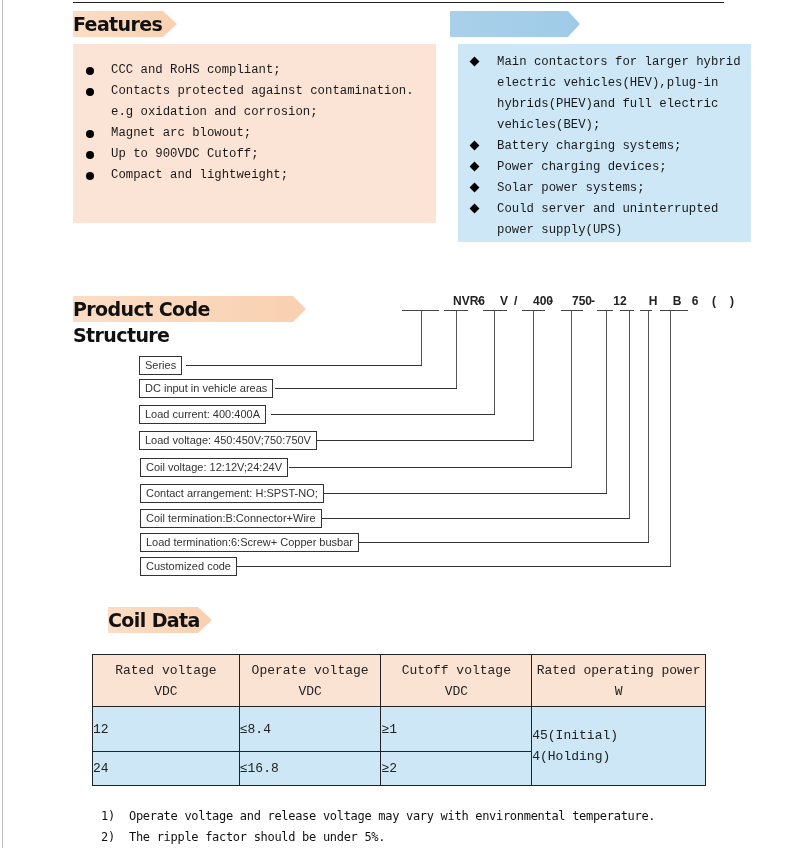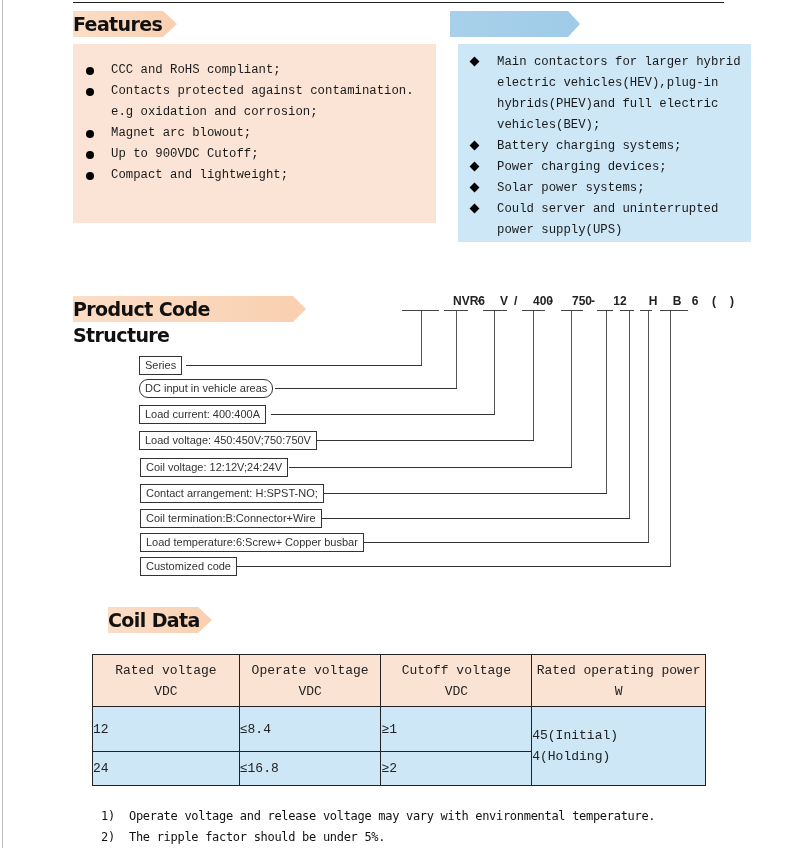--- a/index.html
+++ b/index.html
@@ -190,27 +190,27 @@
   <div class="hline" style="left:275px; top:388px; width:182px;"></div>
   <div class="hline" style="left:271px; top:414px; width:224px;"></div>
   <div class="hline" style="left:317px; top:440px; width:217px;"></div>
   <div class="hline" style="left:289px; top:467px; width:283px;"></div>
   <div class="hline" style="left:322px; top:493px; width:285px;"></div>
   <div class="hline" style="left:322px; top:518px; width:308px;"></div>
   <div class="hline" style="left:357px; top:542px; width:292px;"></div>
   <div class="hline" style="left:235px; top:566px; width:436px;"></div>
 
   <div class="label-box" style="left:139px; top:356px;">Series</div>
-  <div class="label-box" style="left:139px; top:379px;border-radius:9px;">DC input in vehicle areas</div>
+  <div class="label-box" style="left:139px; top:379px;">DC input in vehicle areas</div>
   <div class="label-box" style="left:139px; top:405px;">Load current: 400:400A</div>
   <div class="label-box" style="left:139px; top:431px;">Load voltage: 450:450V;750:750V</div>
   <div class="label-box" style="left:140px; top:458px;text-align:center;">Coil voltage: 12:12V;24:24V</div>
   <div class="label-box" style="left:140px; top:484px;">Contact arrangement: H:SPST-NO;</div>
   <div class="label-box" style="left:140px; top:509px;">Coil termination:B:Connector+Wire</div>
-  <div class="label-box" style="left:140px; top:533px;">Load temperature:6:Screw+ Copper busbar</div>
+  <div class="label-box" style="left:140px; top:533px;">Load termination:6:Screw+ Copper busbar</div>
   <div class="label-box" style="left:140px; top:557px;">Customized code</div>
 </div>
 
 <div class="section-title" style="left:73px; top:607px; width:104px;margin-left:35px;">
   <svg class="bg" width="104" height="26">
     <defs>
         <linearGradient id="gp3" x1="0" x2="1">
           <stop offset="0" stop-color="#fbddc6"></stop>
           <stop offset="1" stop-color="#f9d0b0"></stop>
         </linearGradient>

